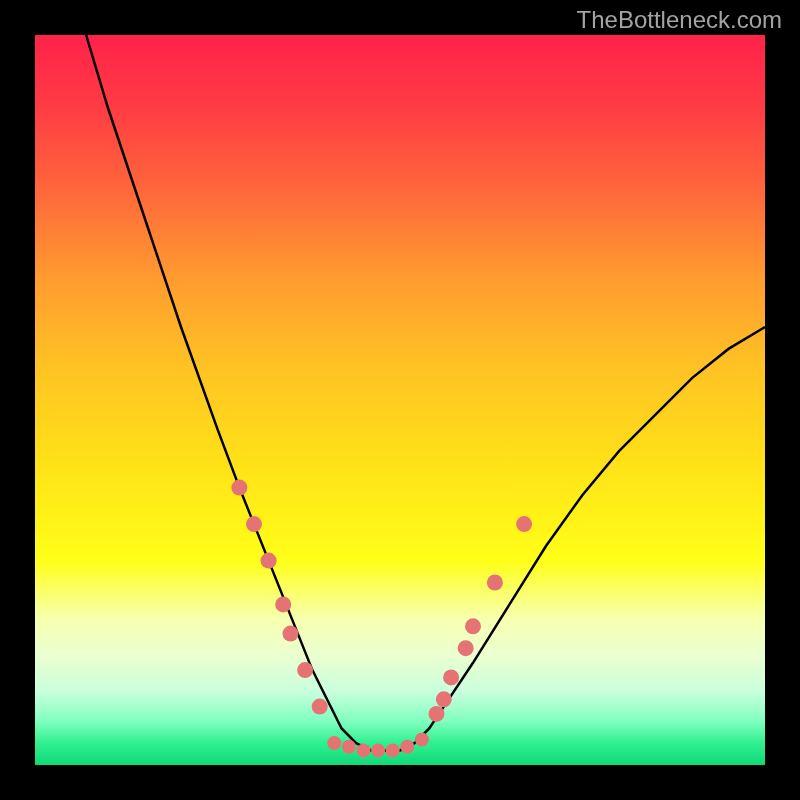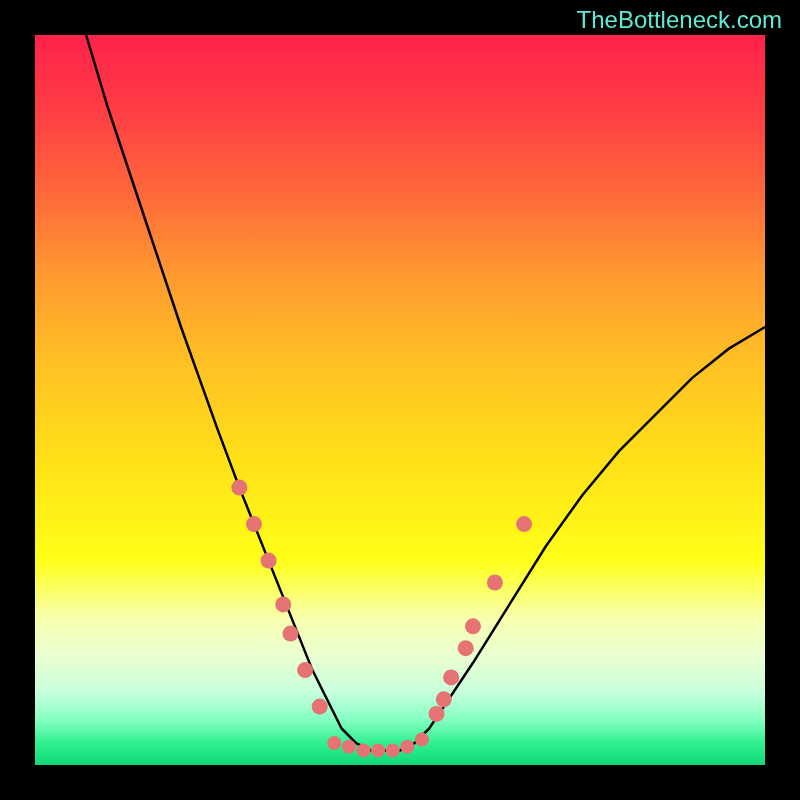--- a/index.html
+++ b/index.html
@@ -10,21 +10,21 @@
     background: #000;
     position: relative;
     overflow: hidden;
   }
   .watermark {
     position: absolute;
     top: 6px;
     right: 18px;
     font-family: Arial, sans-serif;
     font-size: 24px;
-    color: #5eead4;
+    color: #a3a3a3;
     z-index: 10;
   }
   .plot-area {
     position: absolute;
     left: 35px;
     top: 35px;
     width: 730px;
     height: 730px;
     overflow: hidden;
   }

